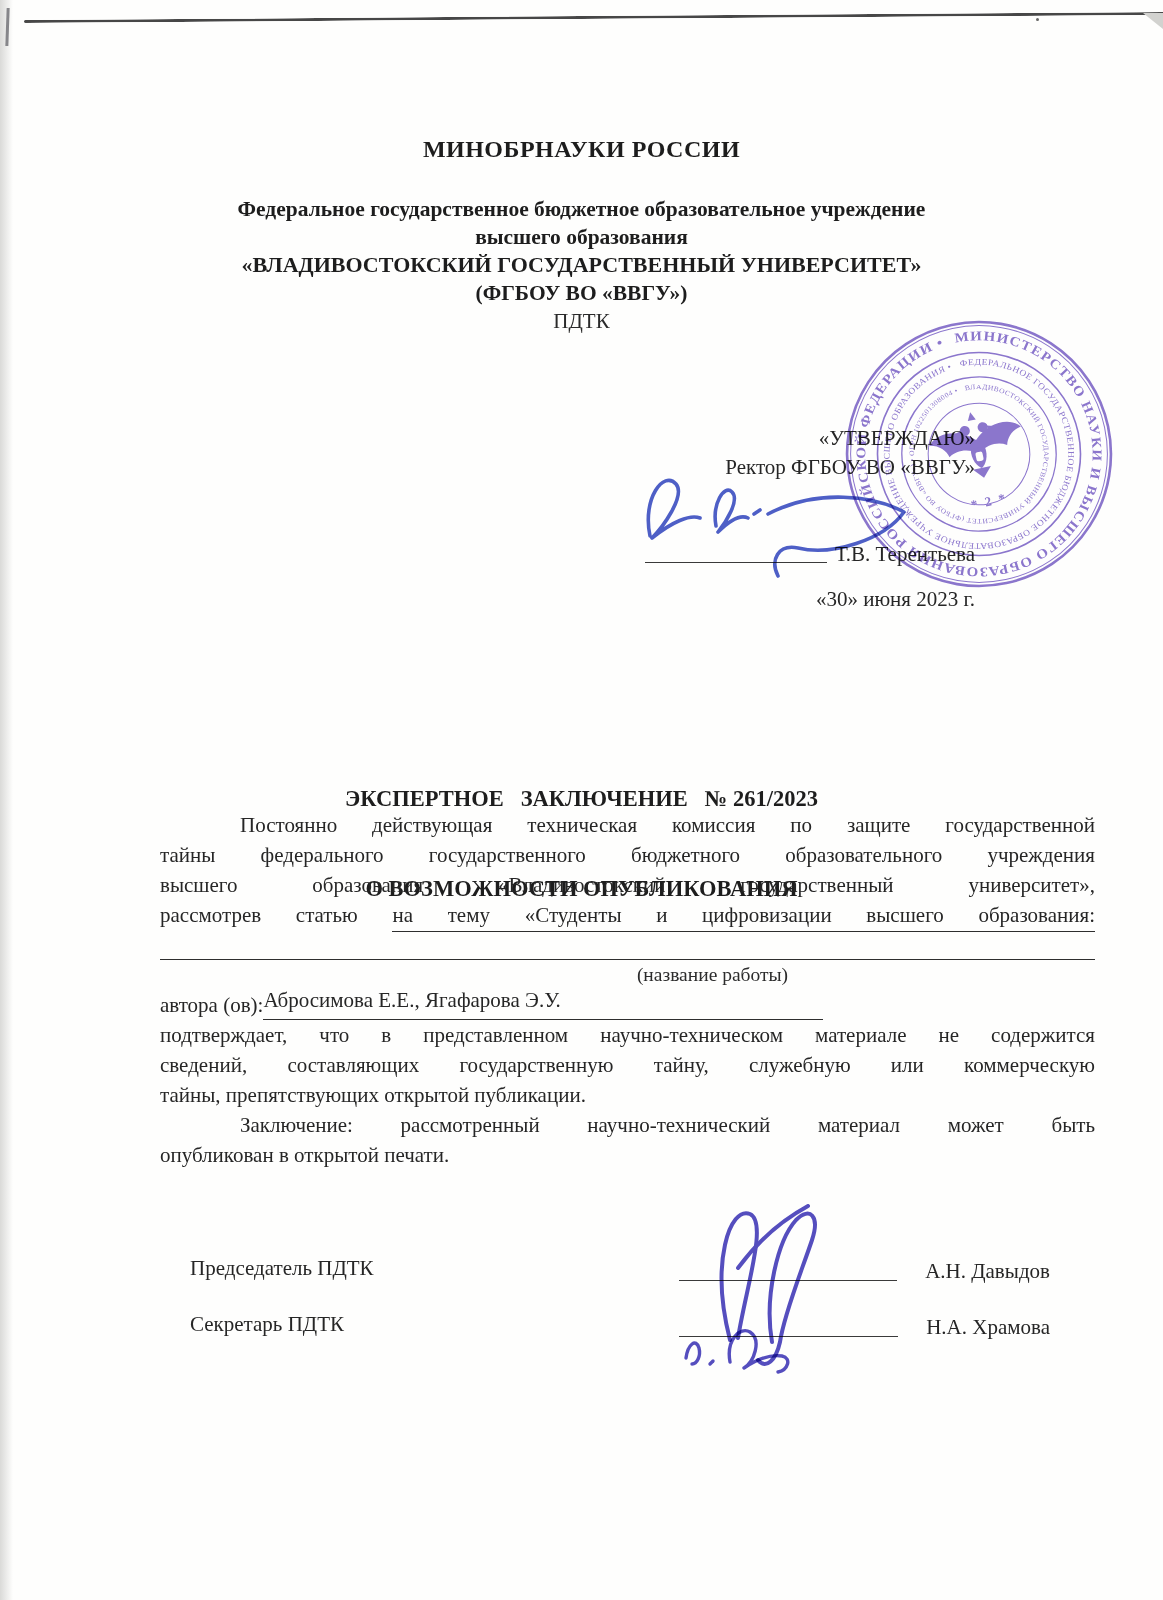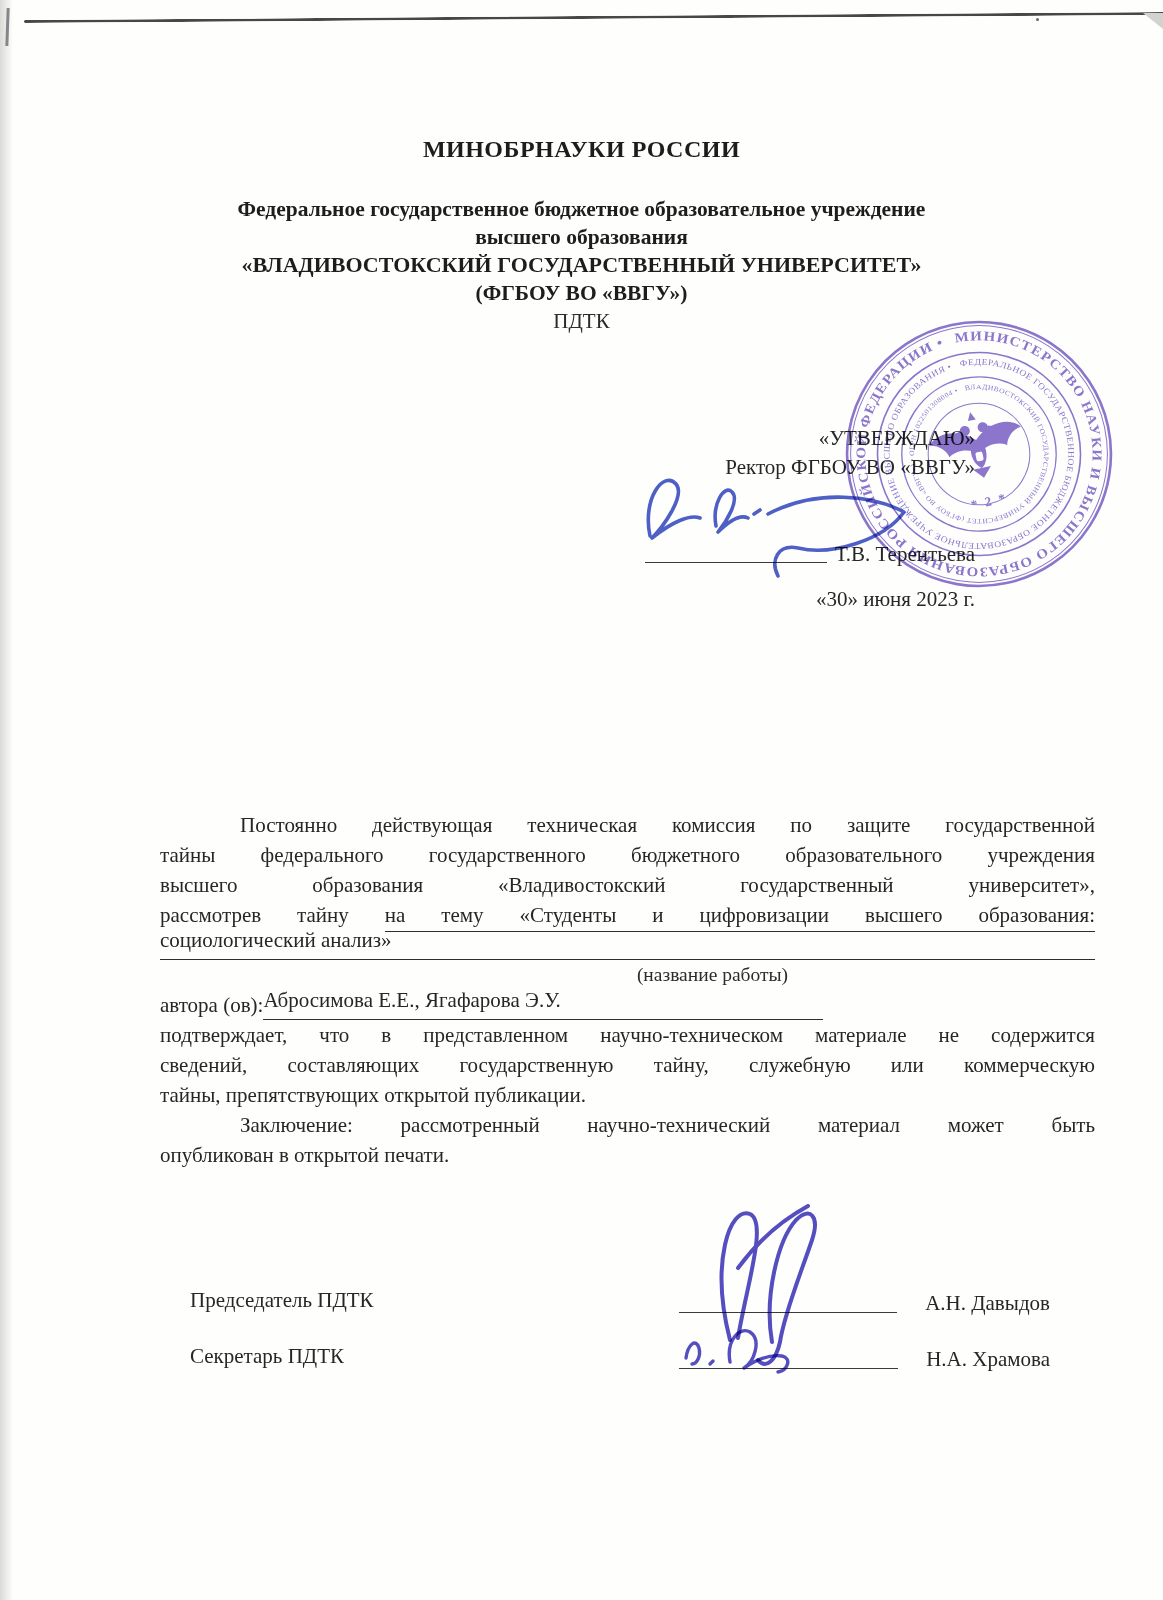--- a/index.html
+++ b/index.html
@@ -46,21 +46,21 @@
   .body-text{position:absolute;left:160px;top:810px;width:935px;font-size:21px;line-height:30px;}
   .bl{height:30px;overflow:visible;}
   .just{text-align:justify;text-align-last:justify;}
   .indent{text-indent:80px;}
   .u{border-bottom:1.6px solid #2e2e2e;padding-bottom:4px;}
   .flexline{display:flex;align-items:flex-end;}
   .rule-fill{flex:1 1 auto;border-bottom:1.6px solid #2e2e2e;height:26px;}
   .rule-fixed{flex:0 0 262px;border-bottom:1.6px solid #2e2e2e;height:26px;}
   .caption{text-align:center;font-size:19.5px;padding-left:170px;color:#2c2c2c;}
   
-  .sign-row{position:absolute;left:190px;width:860px;display:flex;align-items:flex-end;font-size:21px;margin-top:32px;}
+  .sign-row{position:absolute;left:190px;width:860px;display:flex;align-items:flex-end;font-size:21px;}
   .sign-row .role{width:420px;}
   .sign-row .line{width:222px;border-bottom:1.6px solid #3a3a3a;height:26px;margin-left:75px;}
   .sign-row .name{margin-left:28px;white-space:nowrap;position:relative;top:3px;}
   .row1{top:1254px;}
   .row2{top:1310px;}
   .chair-sig{position:absolute;left:668px;top:1192px;width:210px;height:180px;mix-blend-mode:multiply;}
   .secr-sig{position:absolute;left:668px;top:1312px;width:190px;height:75px;mix-blend-mode:multiply;}
   svg{display:block;}
 </style>
 </head>
@@ -135,28 +135,31 @@
         <path d="M13,-18 l7,2 -6,3 z"></path>
         <path d="M-4,-26 l4,-8 4,8 z"></path>
         <path d="M-7,2 C-9,12 -4,20 0,22 C4,20 9,12 7,2 Z"></path>
         <path d="M-9,22 L0,32 L9,22 Z"></path>
         <rect x="-3.5" y="6" width="7" height="9" rx="2" fill="#fefefd"></rect>
       </g>
       <text x="134" y="186" text-anchor="middle" font-size="13" font-weight="bold" letter-spacing="2">* 2 *</text>
     </g>
   </svg>
 
+  <div class="doc-title">
+    <div>ЭКСПЕРТНОЕ   ЗАКЛЮЧЕНИЕ   № 261/2023</div>
+    <div>О ВОЗМОЖНОСТИ ОПУБЛИКОВАНИЯ</div>
+  </div>
 
   <div class="body-text">
     <div class="bl just indent">Постоянно действующая техническая комиссия по защите государственной</div>
     <div class="bl just">тайны федерального государственного бюджетного образовательного учреждения</div>
     <div class="bl just">высшего образования «Владивостокский государственный университет»,</div>
-    <div class="bl just"><span>рассмотрев тайну </span><span class="u">на тему «Студенты и цифровизации высшего образования:</span></div>
+    <div class="bl just"><span>рассмотрев статью </span><span class="u">на тему «Студенты и цифровизации высшего образования:</span></div>
     <div class="bl flexline">
-      <span class="u">социологический анализ»</span>
       <span class="rule-fill"></span>
     </div>
     <div class="bl caption">(название работы)</div>
     <div class="bl flexline">
       <span>автора (ов): </span>
       <span class="u">Абросимова Е.Е., Ягафарова Э.У.</span>
       <span class="rule-fixed"></span>
     </div>
     <div class="bl just"> подтверждает, что в представленном научно-техническом материале не содержится</div>
     <div class="bl just">сведений, составляющих государственную тайну, служебную или коммерческую</div>

